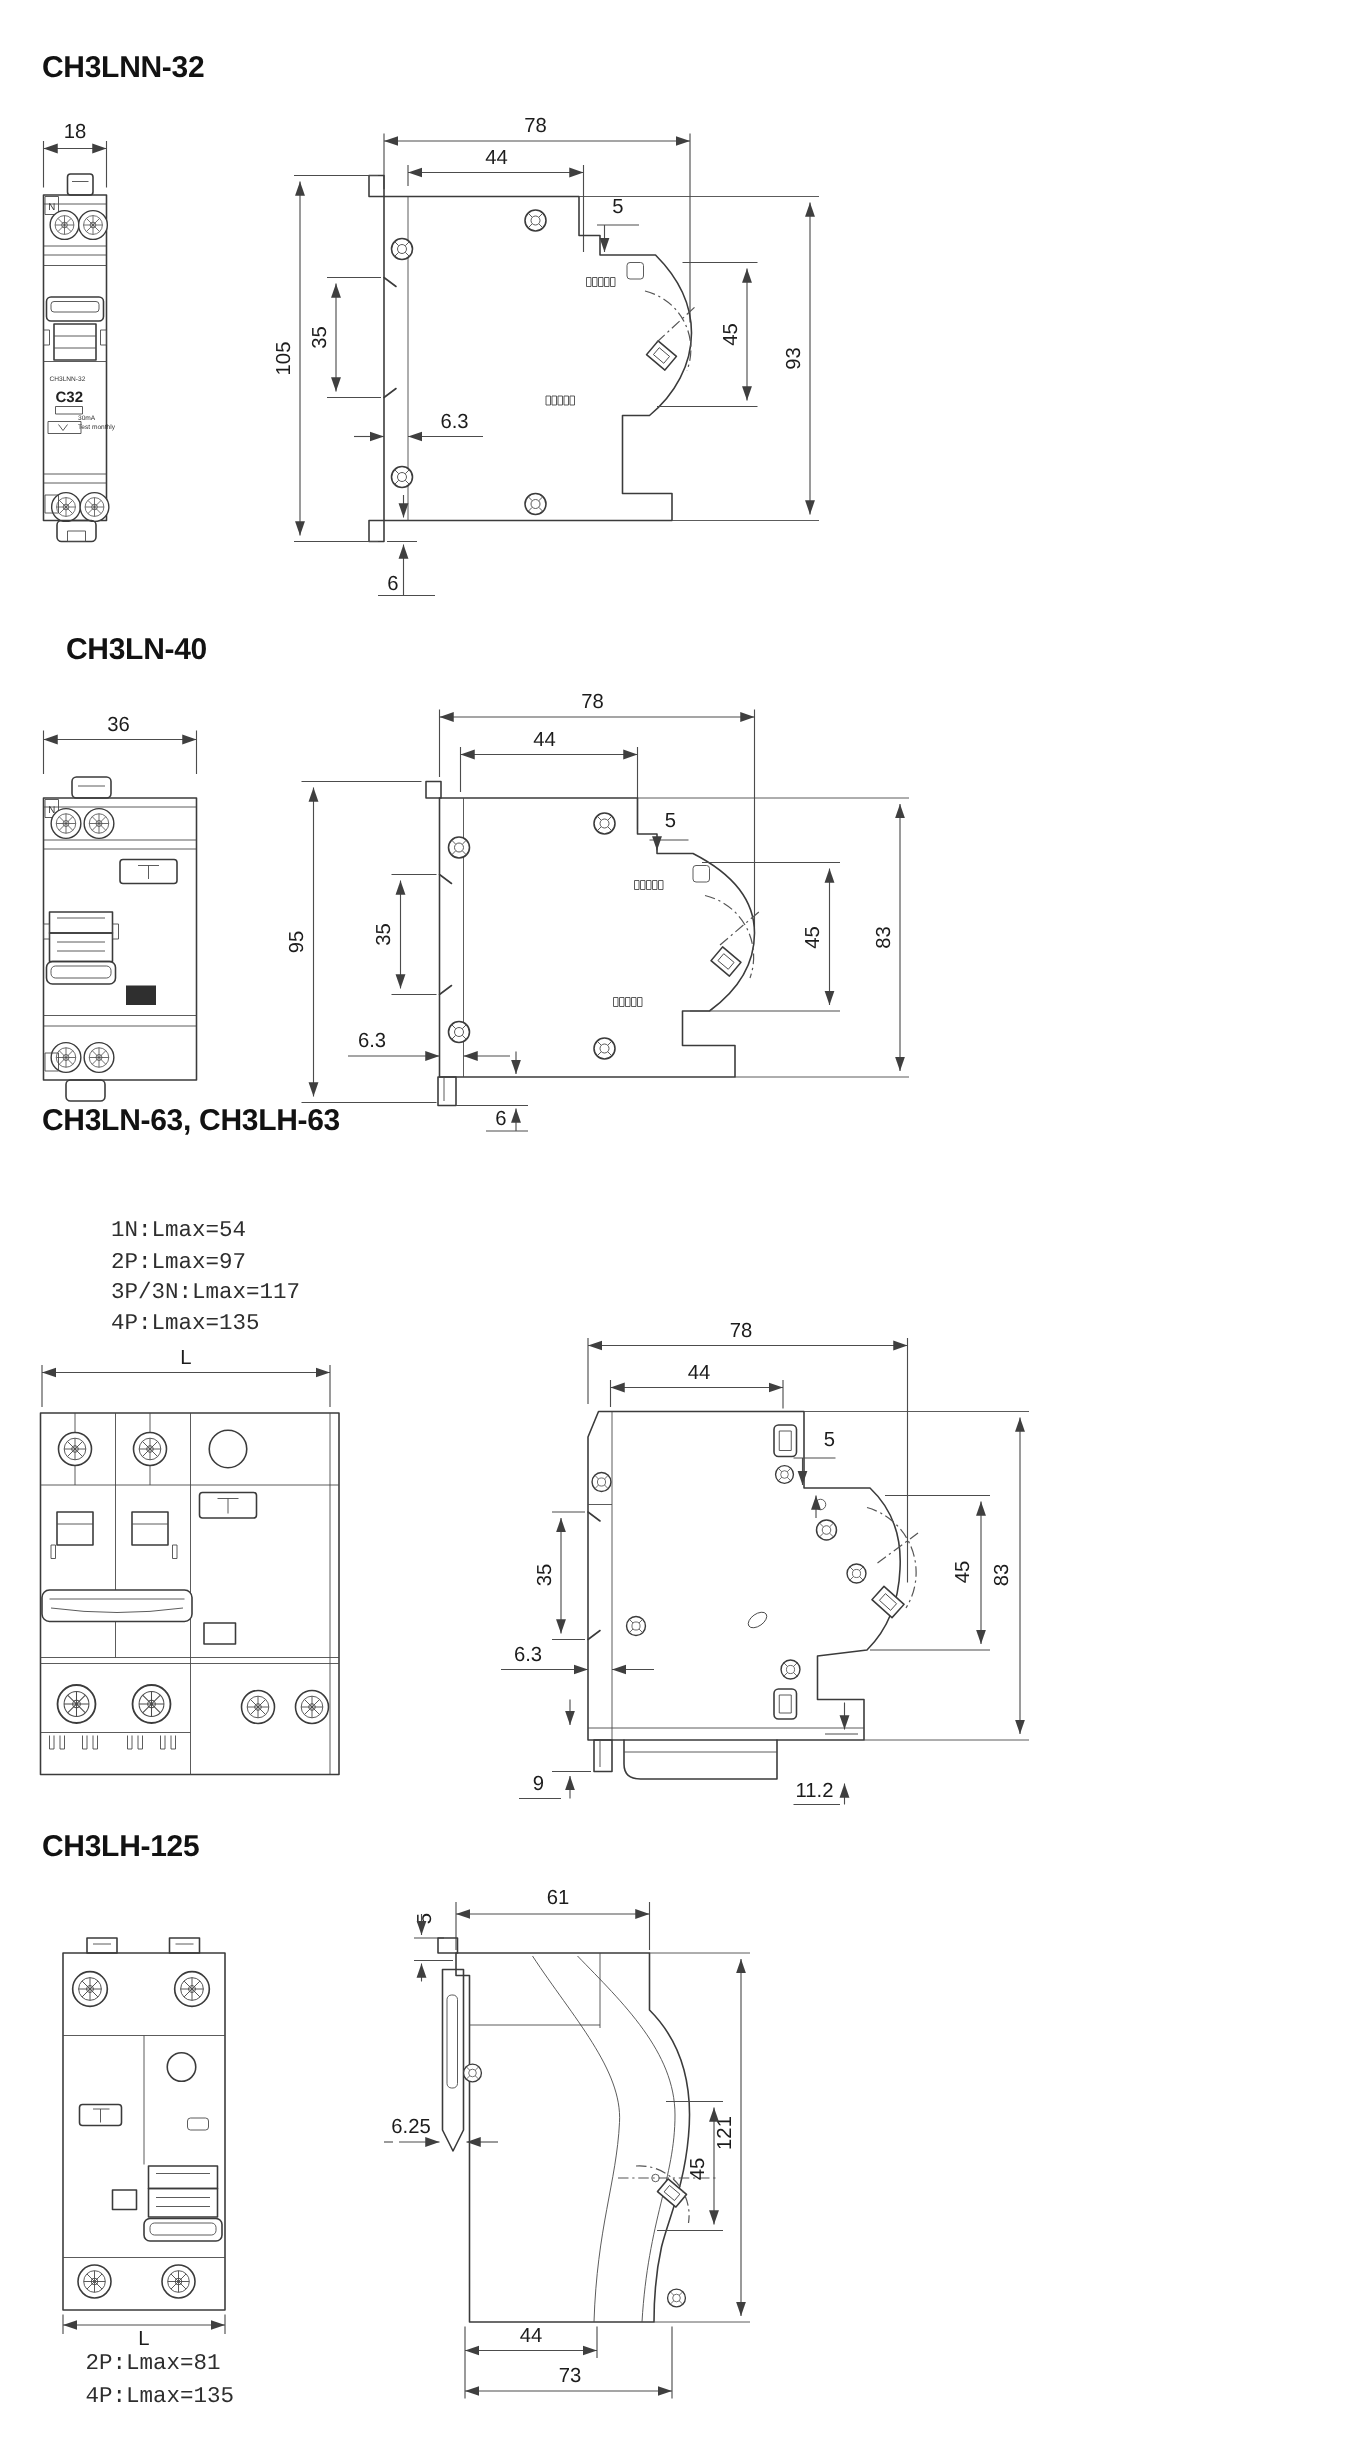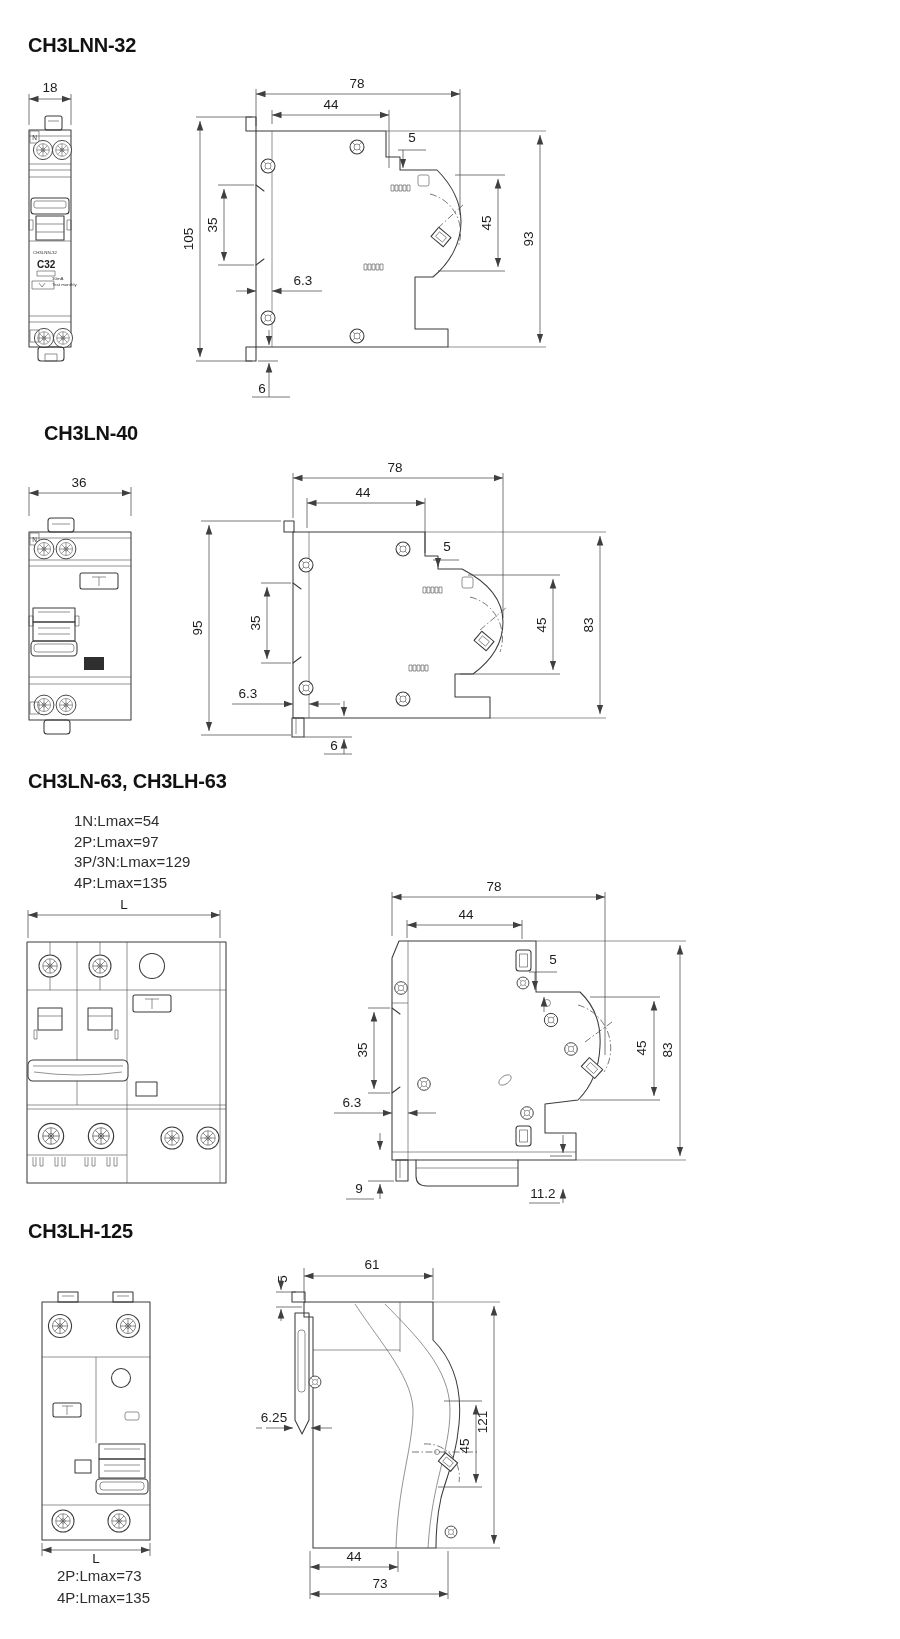--- a/index.html
+++ b/index.html
@@ -1,19 +1,19 @@
 <!DOCTYPE html>
 <html><head>
 <meta charset="utf-8">
 <style>
   html,body{margin:0;padding:0;background:#fff;}
   .page{position:relative;width:900px;height:1639px;background:#ffffff;overflow:hidden;
         font-family:"Liberation Sans",sans-serif;color:#111;}
   .sec-title{position:absolute;font-size:20px;font-weight:700;letter-spacing:-0.2px;color:#121212;}
-  .notes{position:absolute;font-size:15px;color:#2e2e2e;}
+  .notes{position:absolute;font-size:15px;color:#2e2e2e;font-family:Liberation Mono, monospace;}
   .notes div{line-height:20.5px;}
   .notes-wide div{line-height:21.5px;}
   svg{position:absolute;left:0;top:0;}
   .ln{fill:none;stroke:#3b3b3b;stroke-width:1.05;stroke-linejoin:round;stroke-linecap:round;}
   .lt{fill:none;stroke:#4a4a4a;stroke-width:.6;stroke-linejoin:round;}
   .wf{fill:#ffffff;stroke:#3b3b3b;stroke-width:1.05;stroke-linejoin:round;}
   .dm{fill:none;stroke:#4c4c4c;stroke-width:.75;}
   .dd{fill:none;stroke:#555;stroke-width:.8;stroke-dasharray:7 2.5 1.5 2.5;}
   .dk{fill:#2f2f2f;stroke:none;}
   text.dt{font:13.5px "Liberation Sans",sans-serif;fill:#1c1c1c;text-anchor:middle;}
@@ -21,31 +21,31 @@
   text.m2{font:600 10px "Liberation Sans",sans-serif;fill:#222;text-anchor:start;}
   text.m3{font:6.5px "Liberation Sans",sans-serif;fill:#333;text-anchor:middle;}
 </style>
 </head>
 <body>
 
 <div class="page">
 
   <div class="sec-title" style="left:28px;top:34px">CH3LNN-32</div>
   <div class="sec-title" style="left:44px;top:422px">CH3LN-40</div>
-  <div class="sec-title" style="left:28px;top:770px">CH3LN-63, CH3LH-63</div>
+  <div class="sec-title" style="left:28px;top:736px">CH3LN-63, CH3LH-63</div>
   <div class="sec-title" style="left:28px;top:1220px">CH3LH-125</div>
 
   <div class="notes" style="left:74px;top:811px">
     <div>1N:Lmax=54</div>
     <div>2P:Lmax=97</div>
-    <div>3P/3N:Lmax=129</div>
+    <div>3P/3N:Lmax=117</div>
     <div>4P:Lmax=135</div>
   </div>
   <div class="notes notes-wide" style="left:57px;top:1565px">
-    <div>2P:Lmax=73</div>
+    <div>2P:Lmax=81</div>
     <div>4P:Lmax=135</div>
   </div>
 
   <svg width="900" height="1639" viewBox="0 0 900 1639">
     <defs>
       <marker id="arr" viewBox="0 0 10 8" markerWidth="10" markerHeight="8" refX="9.5" refY="4" orient="auto-start-reverse" markerUnits="userSpaceOnUse">
         <path d="M0,0.7 L9.5,4 L0,7.3 Z" fill="#3f3f3f"></path>
       </marker>
       <pattern id="hatch" width="3" height="3" patternUnits="userSpaceOnUse">
         <path d="M0,1.5 H3" stroke="#3b3b3b" stroke-width=".7"></path>

